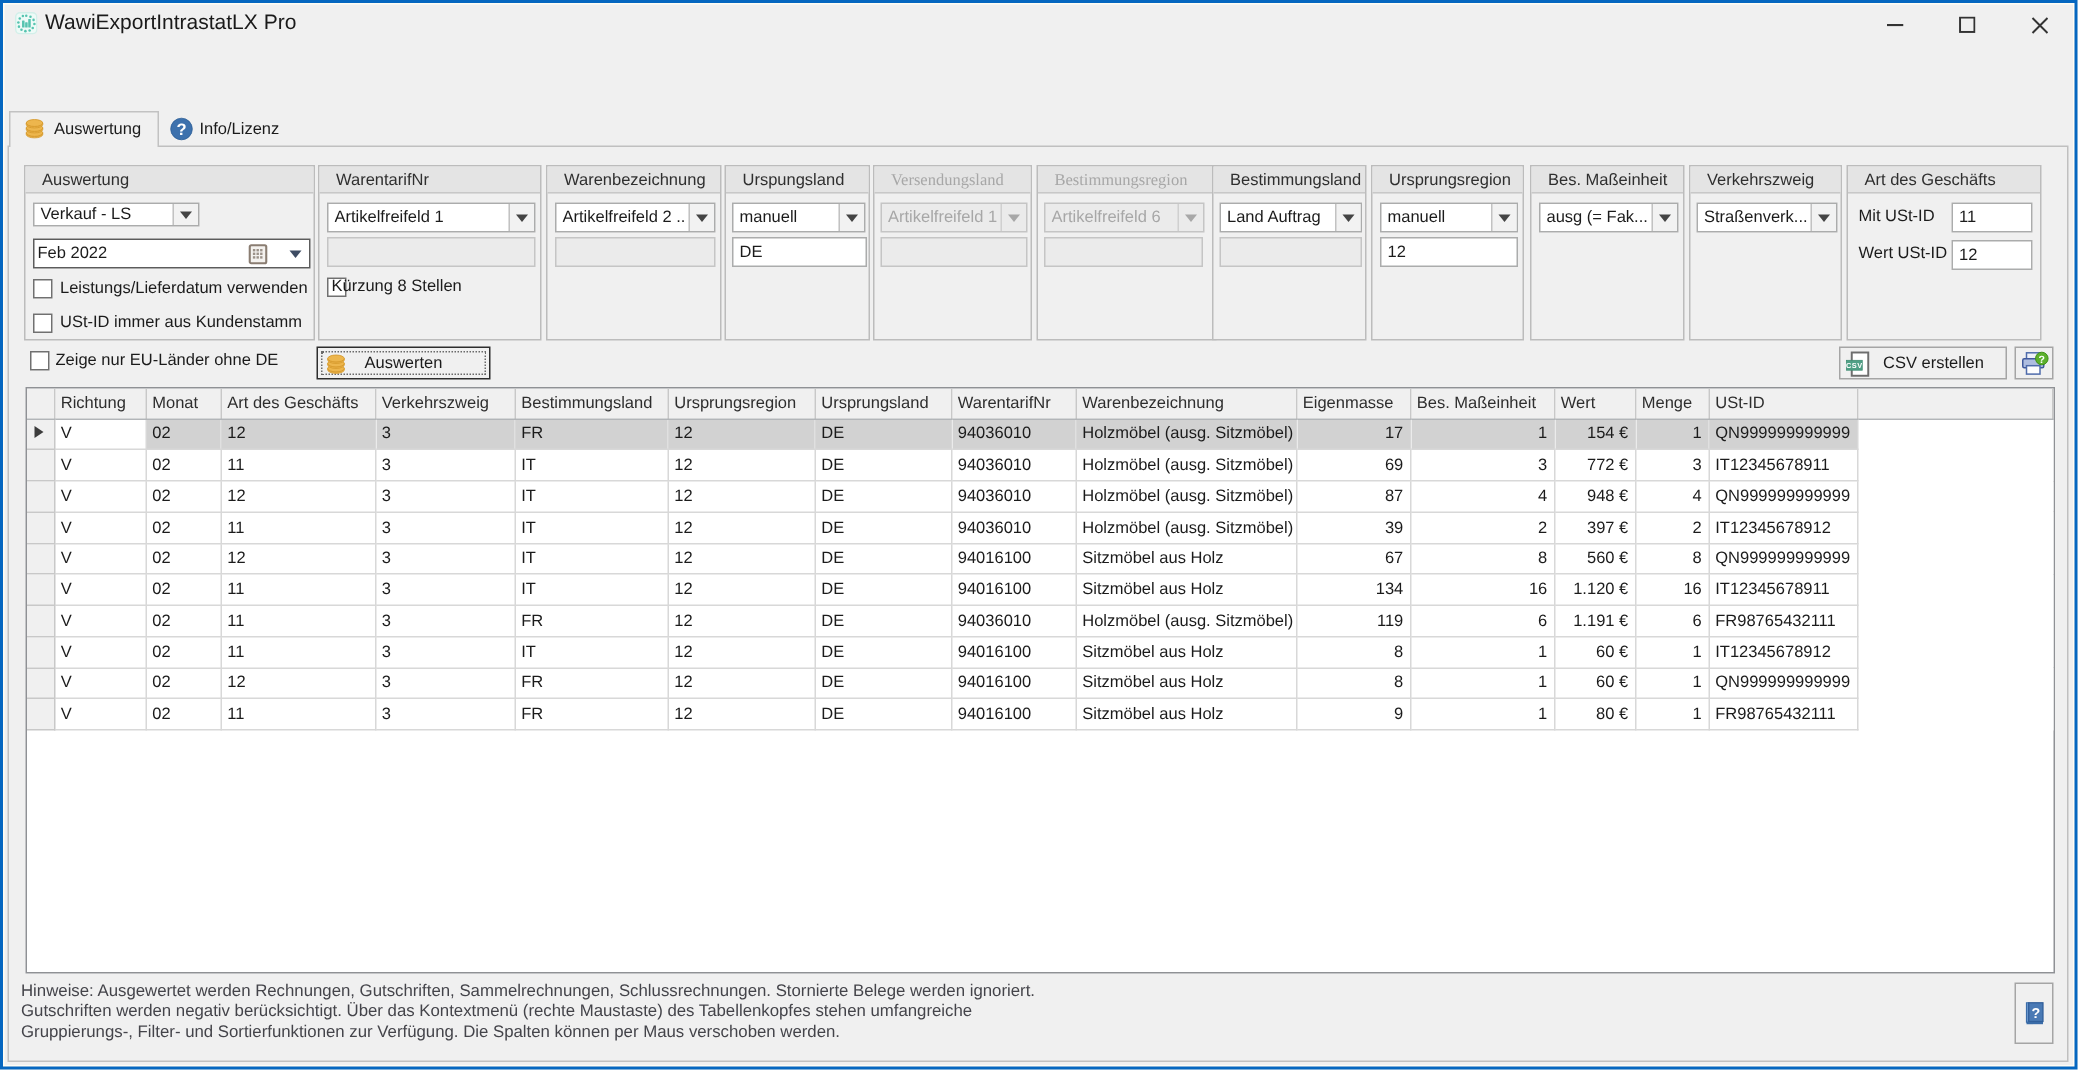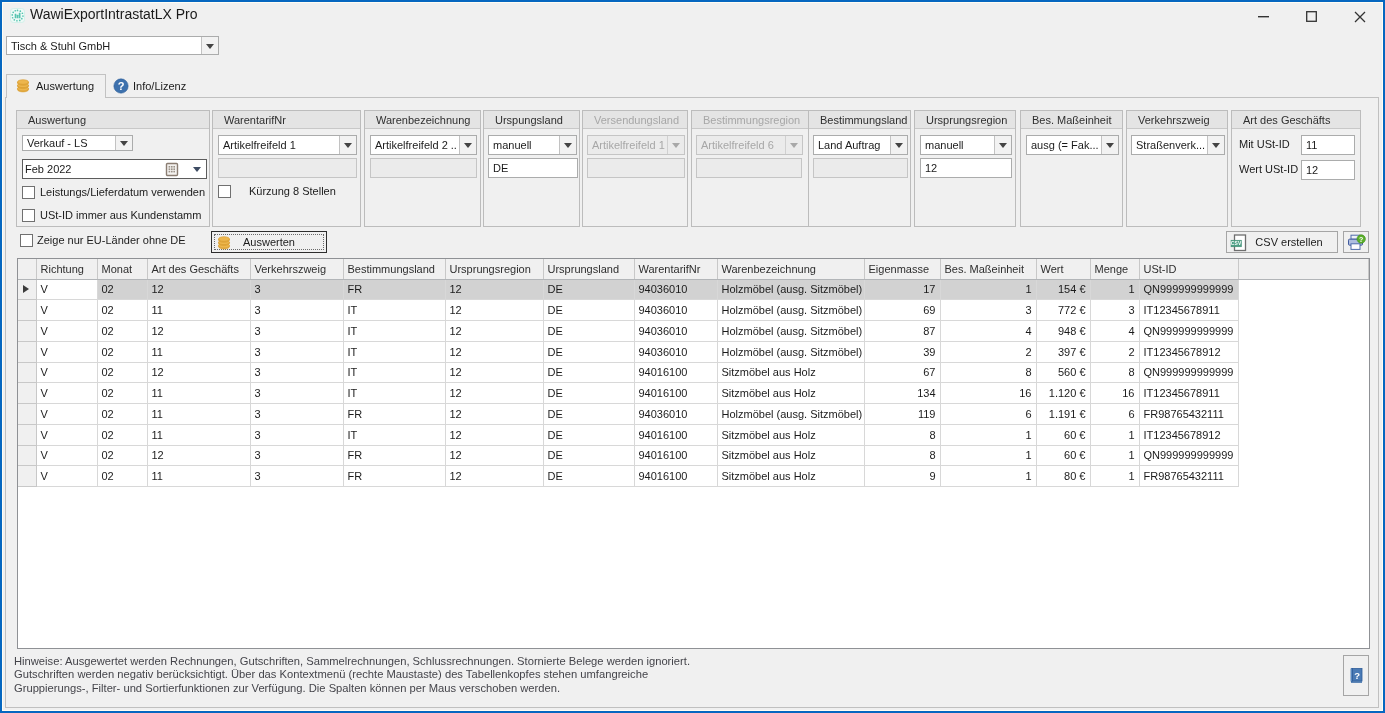--- a/index.html
+++ b/index.html
@@ -16,21 +16,21 @@
 .combo.disabled{background:#ebebeb;border-color:#c5c5c5;}
 .combo.disabled .txt{color:#a7a7a7;}
 .combo.disabled .btn{background:#ebebeb;border-left:1px solid #d0d0d0;}
 .combo.disabled .btn:after{border-top-color:#a8a8a8;}
 .tbox{position:absolute;background:#fff;border:1px solid #abacac;display:flex;align-items:center;padding:0 4px;}
 .tbox.disabled{background:#ebebeb;border-color:#c5c5c5;}
 
 .gp{position:absolute;top:110px;height:117px;border:1px solid #bcbcbc;background:#f0f0f0;}
 .gp .hd{position:absolute;left:0;top:0;right:0;height:18px;background:#e4e4e4;border-bottom:1px solid #c8c8c8;
   line-height:18px;padding-left:11px;color:#2f2f2f;white-space:nowrap;overflow:hidden;}
-.gp.disabled .hd{color:#a7a7a7;}
+.gp.disabled .hd{color:#a7a7a7;font-family:Liberation Serif, serif;}
 
 .cb{position:absolute;width:13px;height:13px;background:#fff;border:1px solid #707070;}
 .cblabel{position:absolute;white-space:nowrap;color:#1b1b1b;}
 
 #grid{position:absolute;left:17px;top:258px;width:1353px;height:391px;border:1px solid #8f9195;background:#fff;}
 table.g{border-collapse:collapse;table-layout:fixed;width:1351px;font-size:11px;}
 table.g td,table.g th{overflow:hidden;white-space:nowrap;font-weight:normal;padding:0 4px;}
 tr.ghead{height:20px;}
 tr.ghead th{background:#f0f0f0;border-right:1px solid #c8c8c8;border-bottom:1px solid #b2b5b8;text-align:left;color:#2e2e2e;}
 tr.grow{height:20.75px;}
@@ -74,24 +74,20 @@
   <svg class="abs" style="left:1258px;top:16px" width="11" height="2" viewBox="0 0 11 2">
       <rect width="11" height="1.4" fill="#333"></rect>
     </svg>
   <svg class="abs" style="left:1306px;top:11px" width="11" height="11" viewBox="0 0 11 11">
       <rect x="0.7" y="0.7" width="9.6" height="9.6" fill="none" stroke="#333" stroke-width="1.3"></rect>
     </svg>
   <svg class="abs" style="left:1354px;top:11px" width="12" height="12" viewBox="0 0 12 12">
       <path d="M1 1 L11 11 M11 1 L1 11" stroke="#333" stroke-width="1.3"></path>
     </svg>
 
-  <div class="combo" style="left:6px;top:36px;width:213px;height:19px">
-      <div class="txt">Tisch &amp; Stuhl GmbH</div>
-      <div class="btn"></div>
-    </div>
 
   <div class="abs" style="left:5px;top:97px;width:1374px;height:611px;border:1px solid #c0c0c0;background:#f0f0f0"></div>
 
   <div class="abs" style="left:6px;top:74px;width:100px;height:24px;border:1px solid #c2c2c2;border-bottom:none;background:#f0f0f0"></div>
   <span class="abs" style="left:15px;top:78px"><svg width="16" height="16" viewBox="0 0 16 16">
 <g fill="#edb64d" stroke="#d79b2e" stroke-width="0.6">
 <path d="M2.5 10.6 a5.5 2.3 0 0 0 11 0 v1 a5.5 2.3 0 0 1 -11 0 z"></path>
 <ellipse cx="8" cy="10.6" rx="5.5" ry="2.3"></ellipse>
 <path d="M2.5 7.3 a5.5 2.3 0 0 0 11 0 v1 a5.5 2.3 0 0 1 -11 0 z"></path>
 <ellipse cx="8" cy="7.3" rx="5.5" ry="2.3"></ellipse>
@@ -132,21 +128,21 @@
       <div class="cblabel" style="left:23px;top:98px;line-height:13px">USt-ID immer aus Kundenstamm</div>
     </div>
 <div class="gp" style="left:212px;width:149px">
       <div class="hd">WarentarifNr</div>
       <div class="combo" style="left:5px;top:24px;width:139px;height:20px">
         <div class="txt">Artikelfreifeld 1</div>
         <div class="btn"></div>
       </div>
       <div class="tbox disabled" style="left:5px;top:47px;width:139px;height:20px;"></div>
       <div class="cb" style="left:5px;top:74px"></div>
-      <div class="cblabel" style="left:36px;top:74px;line-height:13px">Kürzung 8 Stellen</div>
+      <div class="cblabel" style="left:8px;top:74px;line-height:13px">Kürzung 8 Stellen</div>
     </div>
 <div class="gp" style="left:364px;width:117px">
       <div class="hd">Warenbezeichnung</div>
       <div class="combo" style="left:5px;top:24px;width:107px;height:20px">
         <div class="txt">Artikelfreifeld 2 ...</div>
         <div class="btn"></div>
       </div>
       <div class="tbox disabled" style="left:5px;top:47px;width:107px;height:20px;"></div>
     </div>
 <div class="gp" style="left:483px;width:97px">

